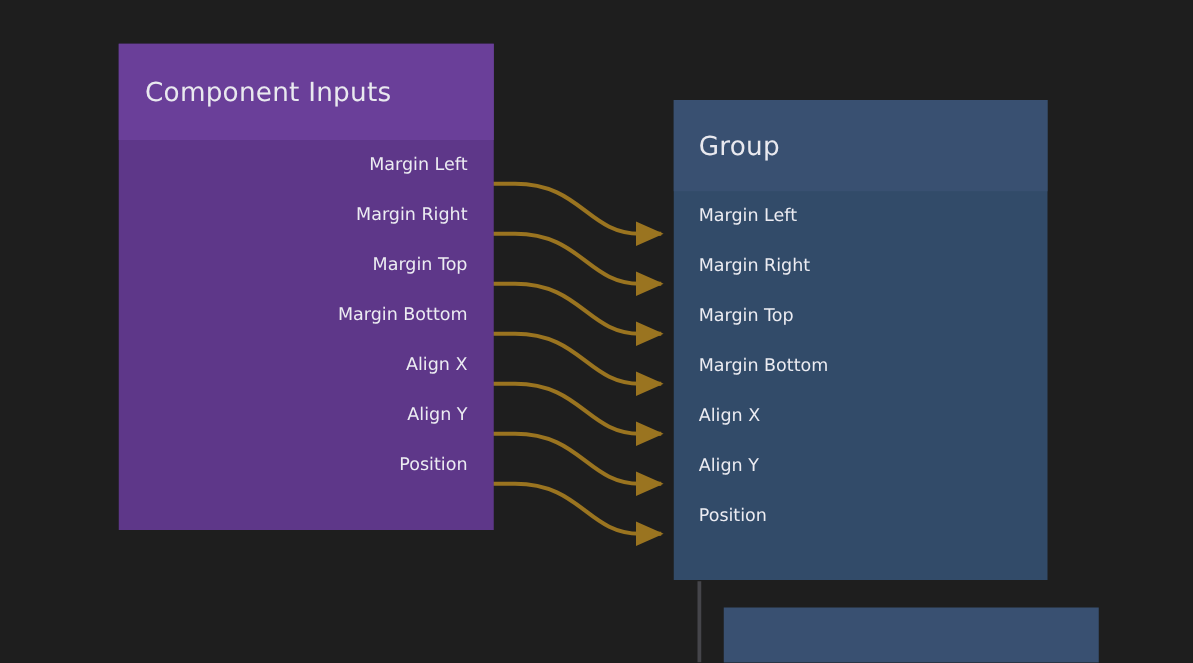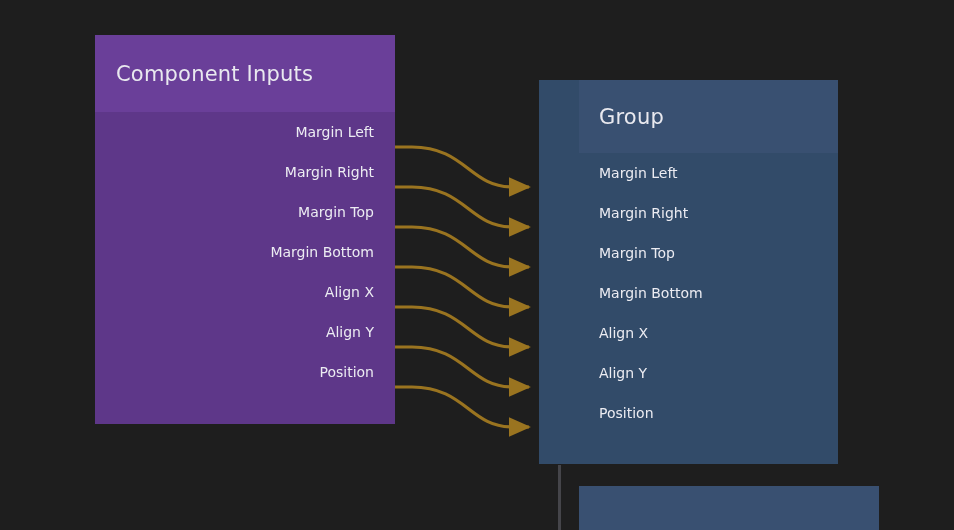--- a/index.html
+++ b/index.html
@@ -98,21 +98,20 @@
     padding-right: 21px;
   }
 
   
   #node-group {
     left: 539px;
     top: 80px;
     width: 299px;
     height: 384px;
     background: #324b69;
-    padding-left: 40px;
   }
   #node-group .node-header {
     height: 73px;
     background: #395071;
     padding-left: 20px;
   }
   #node-group .node-body {
     height: 311px;
   }
   #node-group .port-row {

